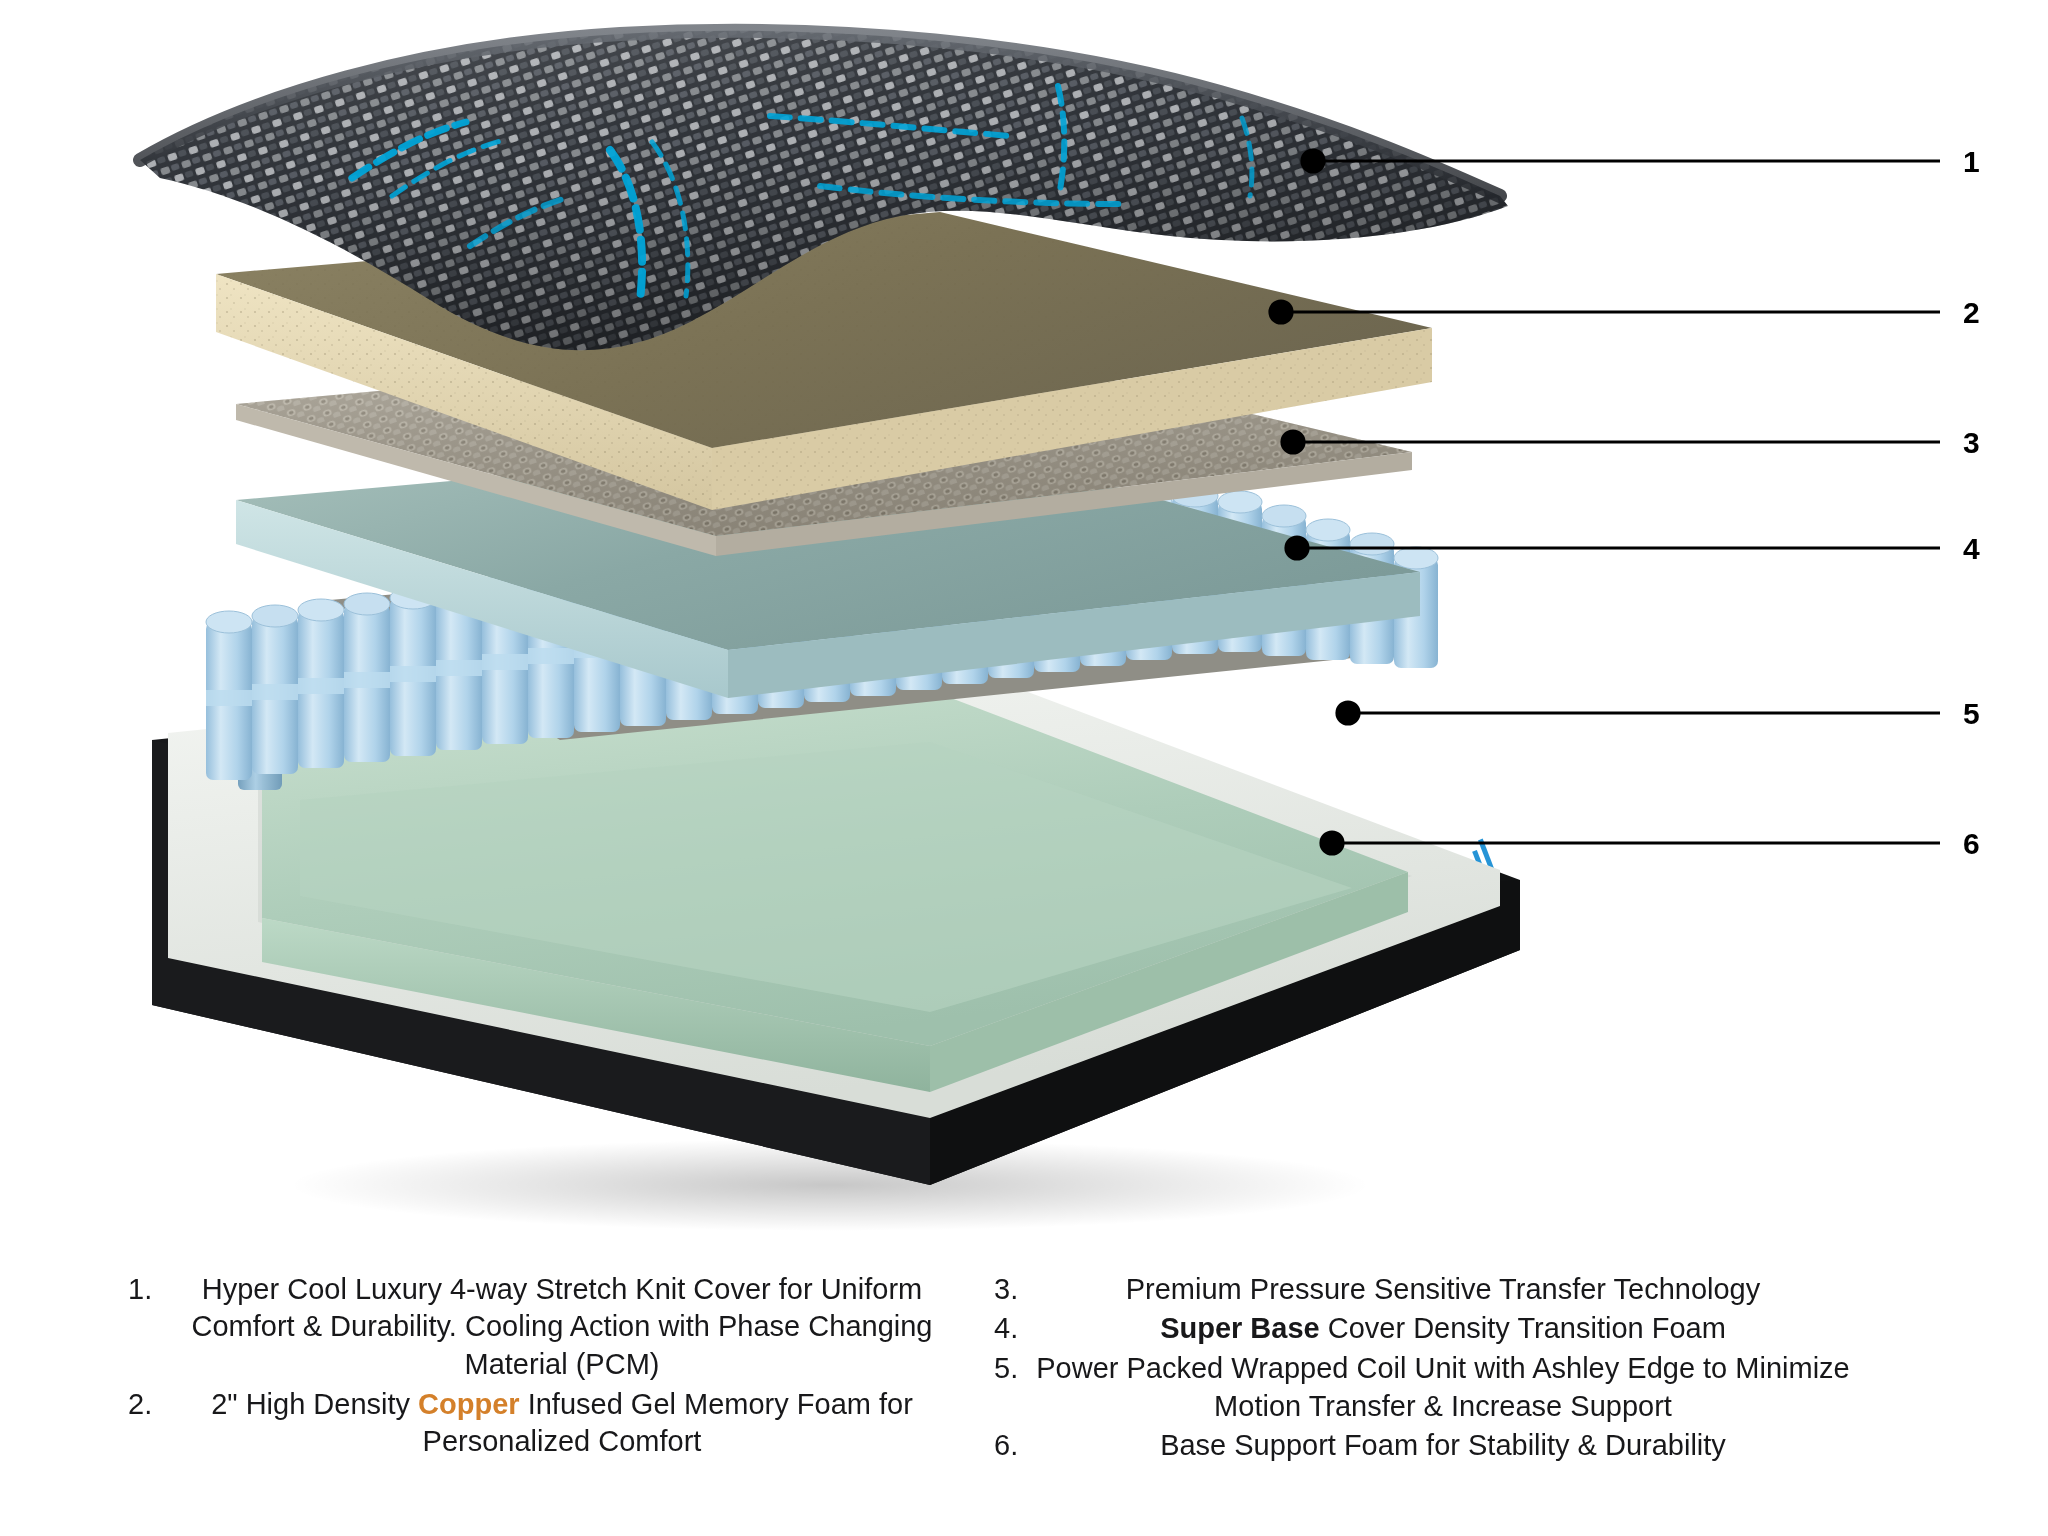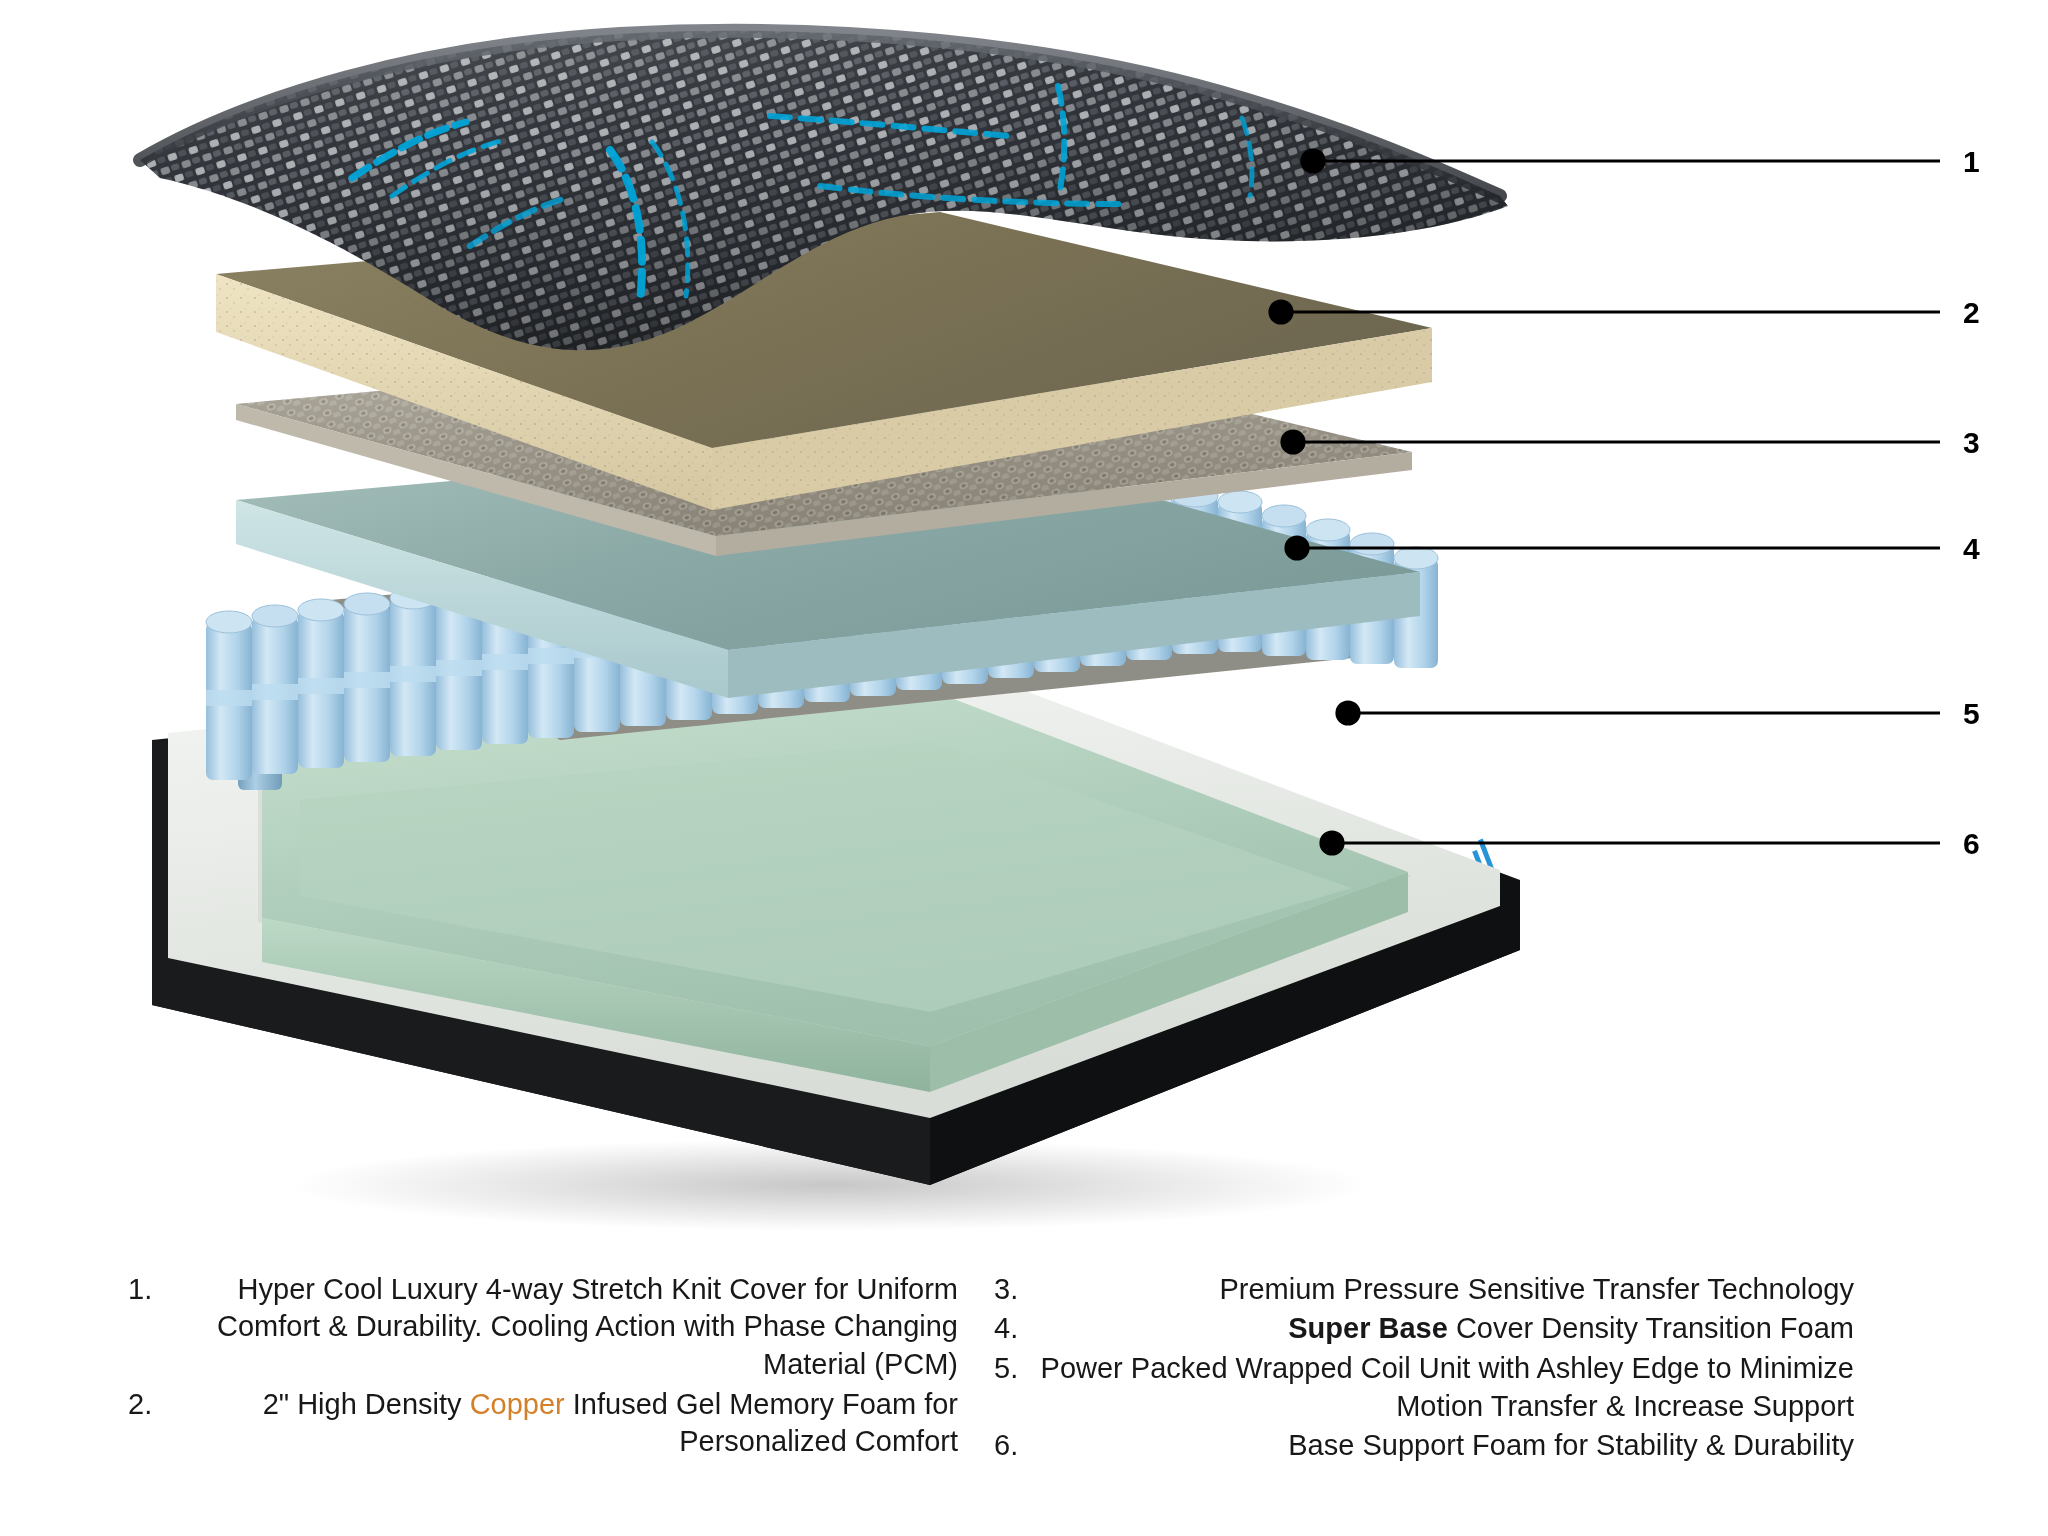--- a/index.html
+++ b/index.html
@@ -75,24 +75,24 @@
     margin-bottom: 2px;
   }
   .legend-marker {
     width: 38px;
     flex: 0 0 38px;
     text-align: left;
     font-size: 29px;
   }
   .legend-text {
     flex: 1 1 auto;
-    text-align: right;
+    text-align: center;
   }
   .legend-text .strong { font-weight: bold; }
-  .legend-text .copper { font-weight: normal; }
+  .legend-text .copper { font-weight: bold; }
 </style>
 </head>
 <body>
 
 <div id="diagram-stage">
 
   <svg id="layer-svg" viewBox="0 0 2048 1250">
     <defs>
 
       <pattern id="knitWeave" width="22" height="22" patternUnits="userSpaceOnUse" patternTransform="rotate(-18)">

